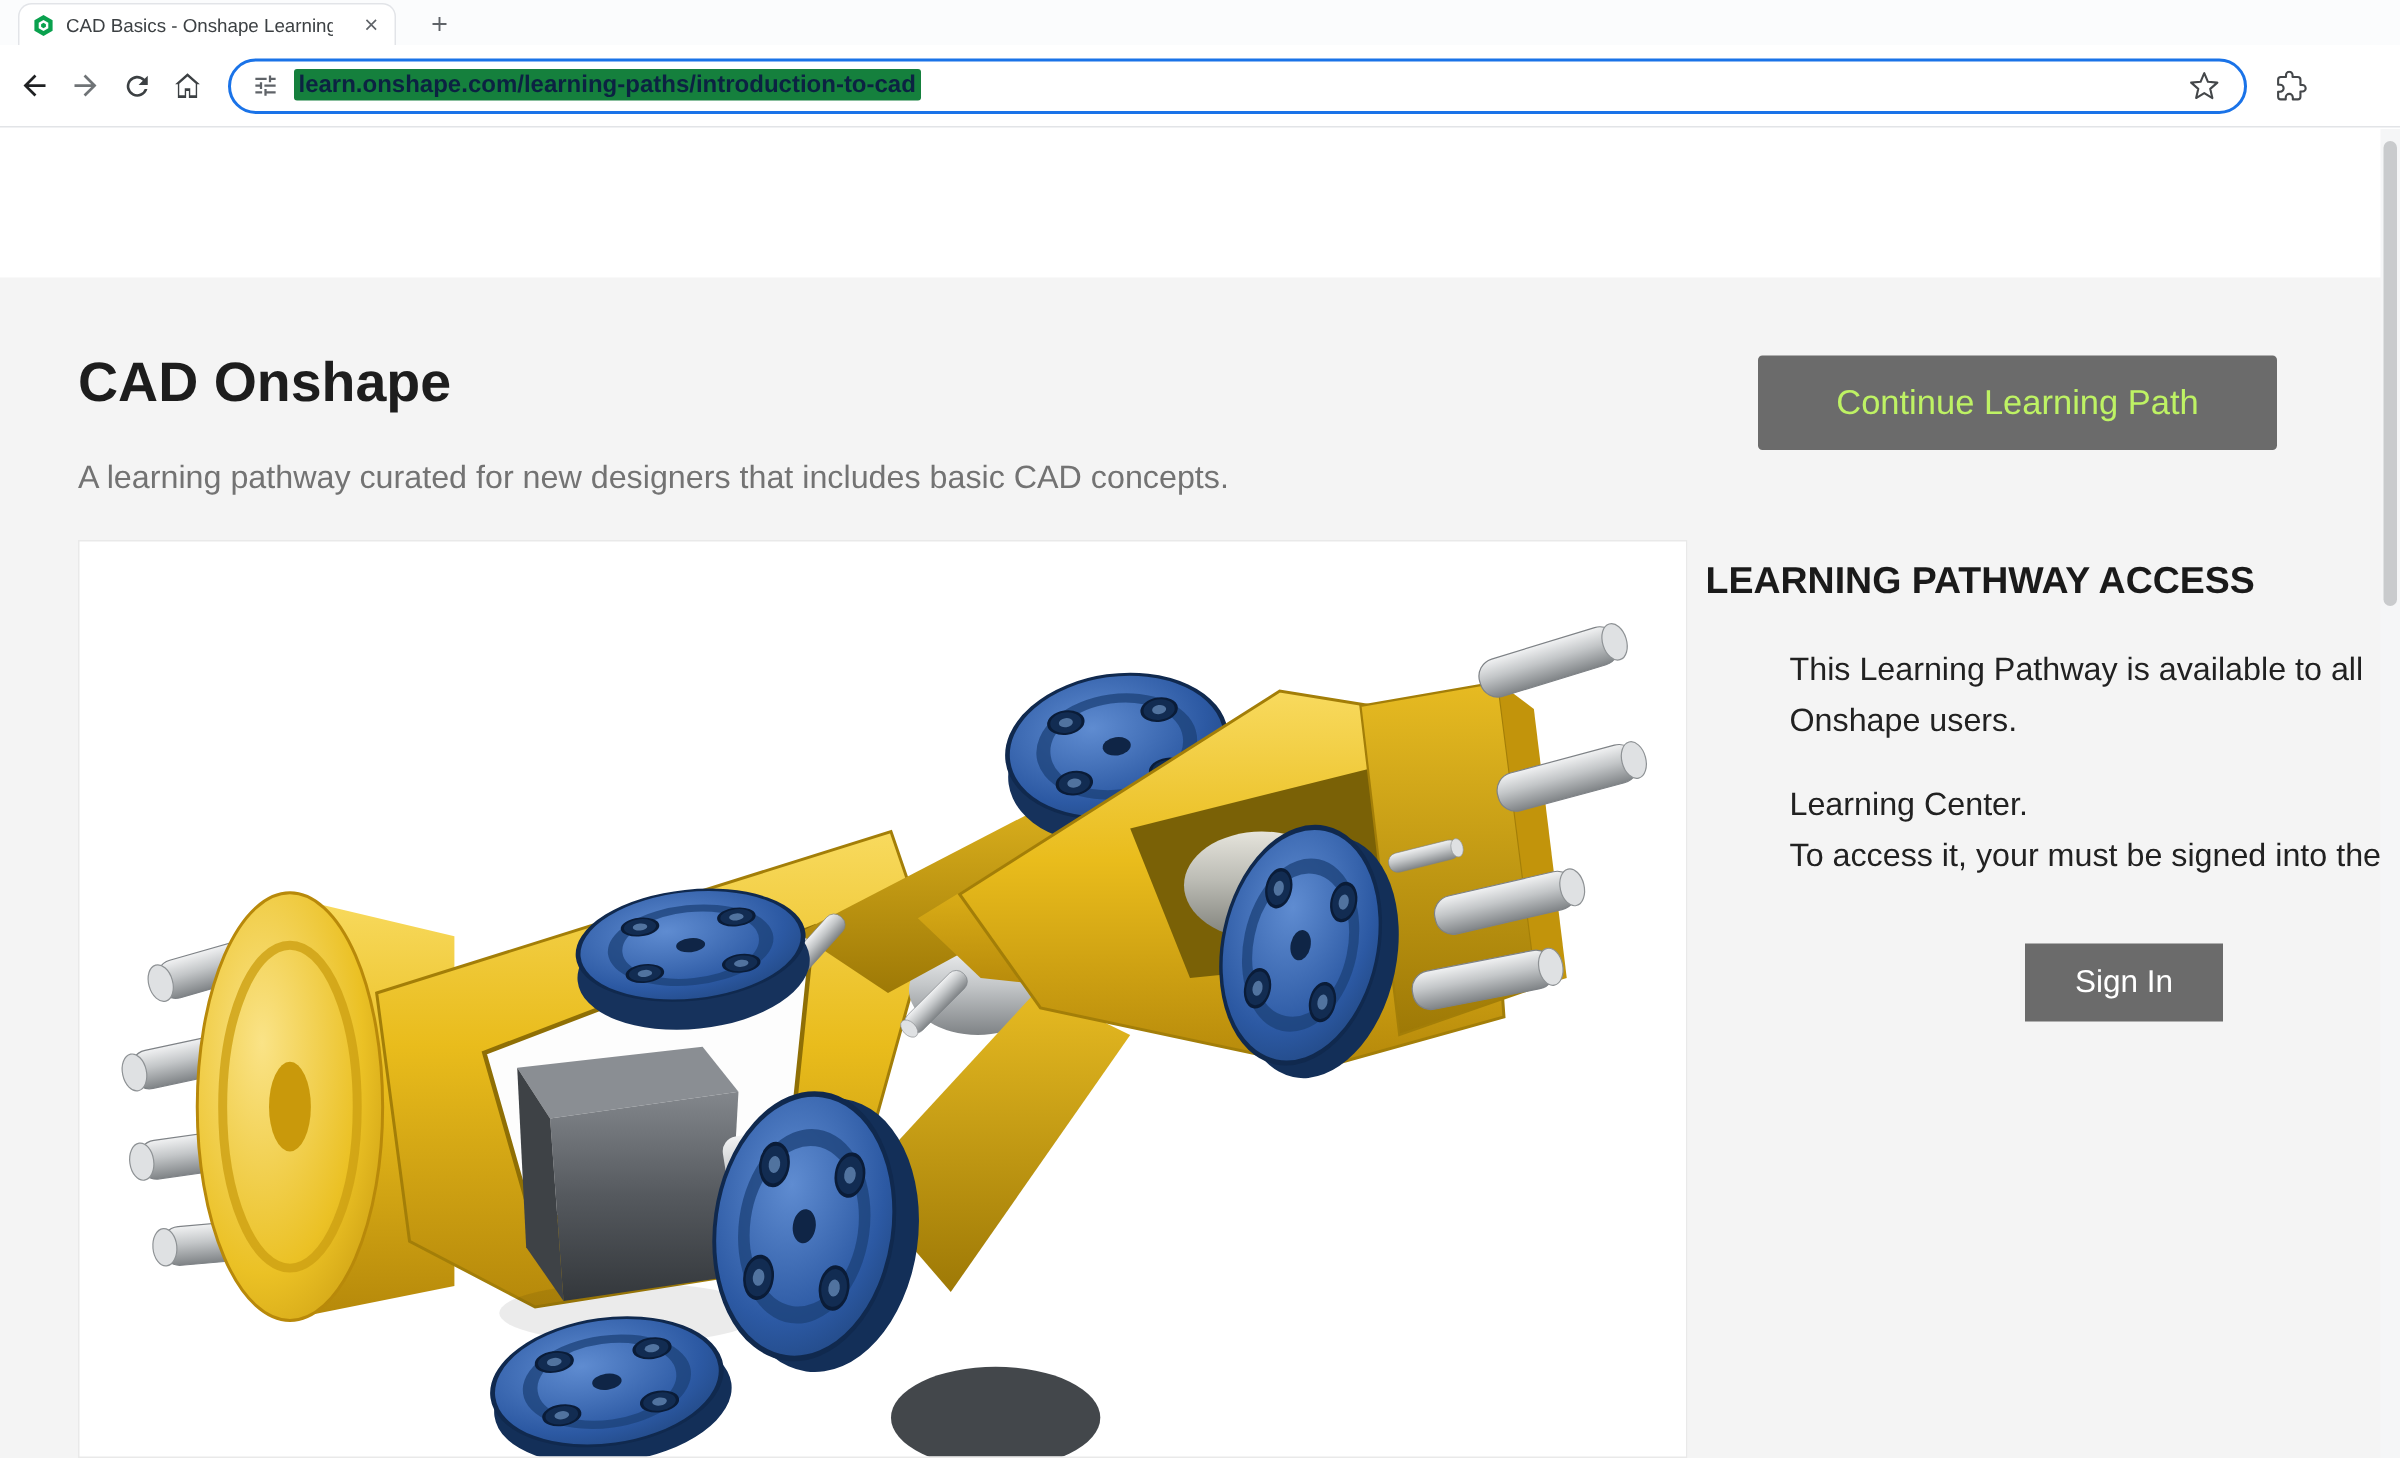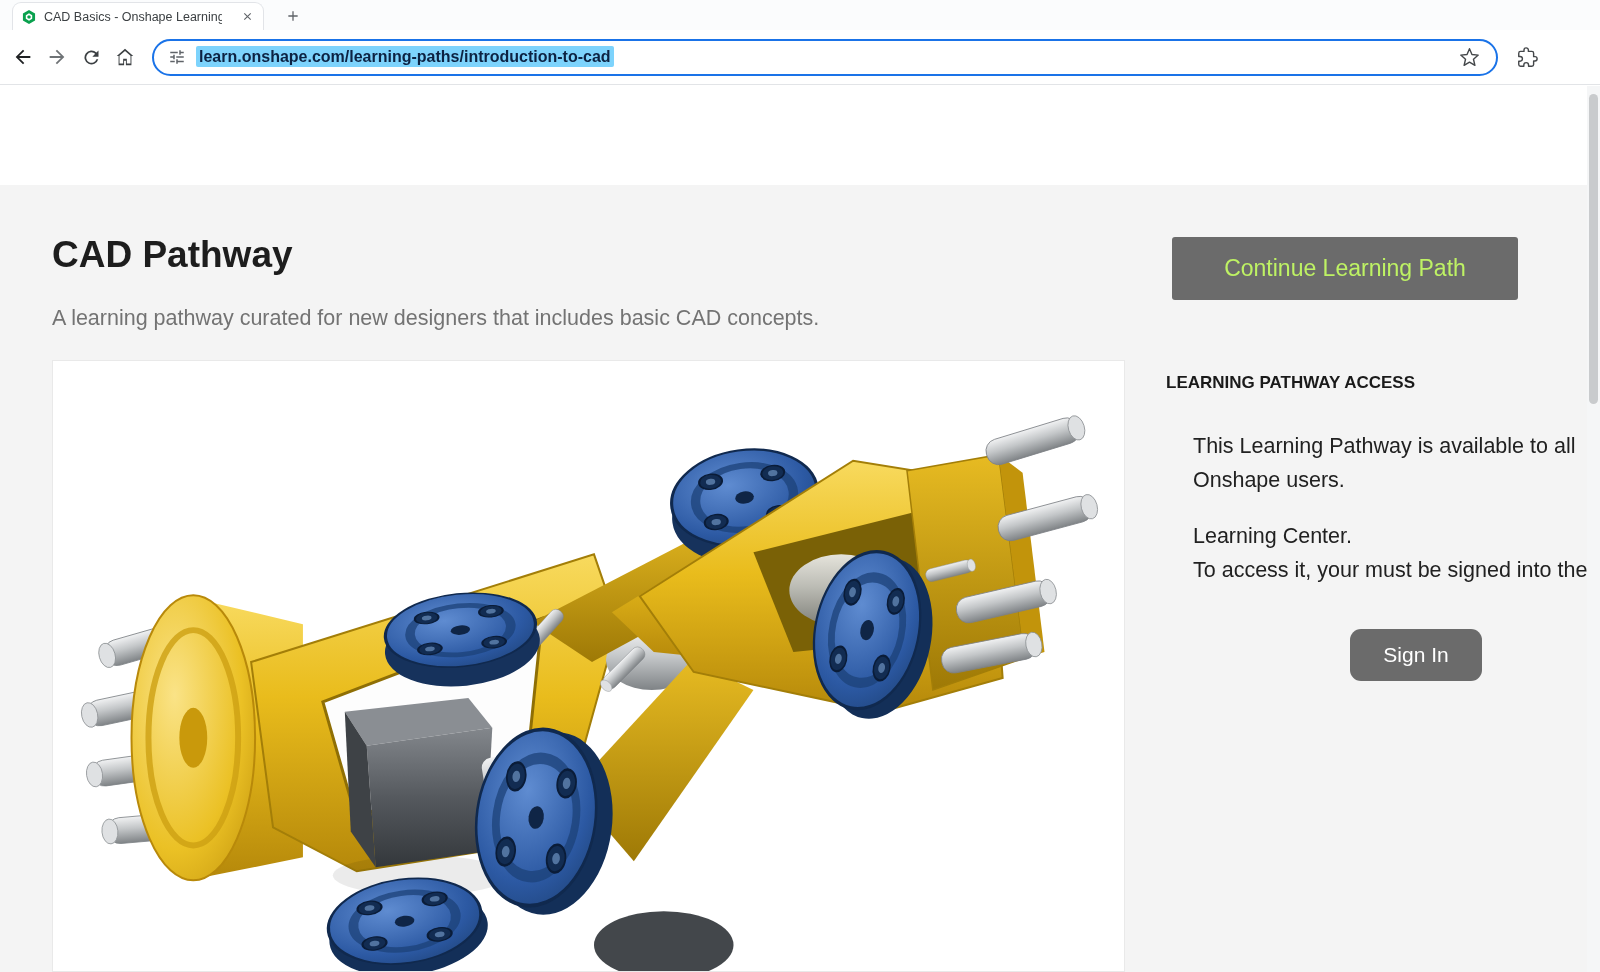--- a/index.html
+++ b/index.html
@@ -20,21 +20,21 @@
 
   .toolbar { position:absolute; left:0; top:30px; width:1600px; height:55px; background:#fff;
              border-bottom:1px solid #E2E4E7; display:flex; align-items:center; }
   .navbtn { width:34px; height:34px; display:flex; align-items:center; justify-content:center;
             border-radius:50%; cursor:pointer; flex:0 0 auto; }
   .navbtn:nth-child(1){ margin-left:6px; }
   .omnibox { position:relative; flex:1; height:37px; margin:0 14px 0 10px; max-width:1346px;
              border:2px solid #1A73E8; border-radius:19px; background:#fff;
              display:flex; align-items:center; padding:0 14px; gap:10px; }
   .url-text { font-size:16px; font-weight:600; color:#0C2242; white-space:nowrap; }
-  .url-sel { background:#7dd3fc; border-radius:2px; padding:2px 3px;margin-top:12px; }
+  .url-sel { background:#15803d; border-radius:2px; padding:2px 3px;margin-top:12px; }
   .omni-star { margin-left:auto; width:26px; height:26px; display:flex; align-items:center; justify-content:center; cursor:pointer; }
   .ext-btn { width:30px; height:30px; margin-right:32px; display:flex; align-items:center; justify-content:center;
              border-radius:50%; cursor:pointer; }
 
   
   .site-header { position:absolute; left:0; top:86px; width:1600px; height:99px; background:#fff; }
   .logo { position:absolute; left:68px; top:110px; display:flex; align-items:flex-start; gap:10px; cursor:pointer; }
   .logo-word { font-size:31px; font-weight:600; color:#4D4E50; letter-spacing:-0.5px; line-height:46px; }
   .logo-reg { font-size:11px; color:#4D4E50; vertical-align:super; }
   .logo-byline { position:absolute; left:128px; top:44px; font-size:11px; color:#77787A; letter-spacing:0.5px; }
@@ -45,27 +45,27 @@
   .content { position:absolute; left:0; top:185px; width:1600px; height:787px; background:#F4F4F4; }
   .page-title { position:absolute; left:52px; top:49px; font-size:37px; font-weight:700; color:#1D1D1D; }
   .page-subtitle { position:absolute; left:52px; top:121px; font-size:21.5px; color:#737373; }
   .card { position:absolute; left:52px; top:175px; width:1073px; height:612px; background:#fff;
           border:1px solid #E9E9E9; overflow:hidden; }
   .card svg { display:block; width:100%; height:100%; }
 
   .continue-btn { position:absolute; left:1172px; top:52px; width:346px; height:63px; background:#6B6B6B;
                   color:#bef264; font-size:23px; border:none; border-radius:3px; cursor:pointer;
                   font-family:"Liberation Sans", sans-serif; }
-  .access-heading { position:absolute; left:1166px; top:188px; font-size:17px; font-weight:700; color:#1A1A1A;
+  .access-heading { position:absolute; left:1137px; top:188px; font-size:25px; font-weight:700; color:#1A1A1A;
                     white-space:nowrap; }
   .access-p { position:absolute; left:1193px; font-size:21.5px; color:#212121; line-height:34px; }
   .access-p span { display:block; white-space:nowrap; }
   .p1 { top:244px; } .p2 { top:334px; }
   .signin-btn { position:absolute; left:1350px; top:444px; width:132px; height:52px; background:#6B6B6B;
-                color:#fff; font-size:21px; border:none; border-radius:11px; cursor:pointer;
+                color:#fff; font-size:21px; border:none; border-radius:0; cursor:pointer;
                 font-family:"Liberation Sans", sans-serif; }
 
   
   .scrollbar { position:absolute; right:0; top:86px; width:13px; height:886px; background:#F5F6F7; }
   .scroll-thumb { position:absolute; left:2px; top:8px; width:9px; height:310px; background:#C9CBCD; border-radius:5px; cursor:pointer; }
 </style>
 </head>
 <body>
 
 <div class="page">
@@ -137,21 +137,21 @@
         <polygon points="24,11 35.3,17.5 35.3,30.5 24,37 12.7,30.5 12.7,17.5" fill="#fff"></polygon>
         <polygon points="24,17 30.1,20.5 30.1,27.5 24,31 17.9,27.5 17.9,20.5" fill="#0AA14E"></polygon>
       </svg>
       <span class="logo-word"><span>onshape</span><sup class="logo-reg">®</sup></span>
       <span class="logo-byline">by ptc</span>
     </div>
     <span class="dash-link">MY DASHBOARD</span>
   </div>
 
   <div class="content">
-    <h1 class="page-title">CAD Pathway</h1>
+    <h1 class="page-title">CAD Onshape</h1>
     <p class="page-subtitle">A learning pathway curated for new designers that includes basic CAD concepts.</p>
 
     <div class="card">
       <svg viewBox="0 0 1073 612" preserveAspectRatio="xMidYMid meet">
         <defs>
           <linearGradient id="gPin" x1="0" y1="0" x2="0" y2="1">
             <stop offset="0" stop-color="#F1F2F3"></stop>
               <stop offset="0.45" stop-color="#C3C6C8"></stop>
               <stop offset="1" stop-color="#7F8386"></stop>
           </linearGradient>

